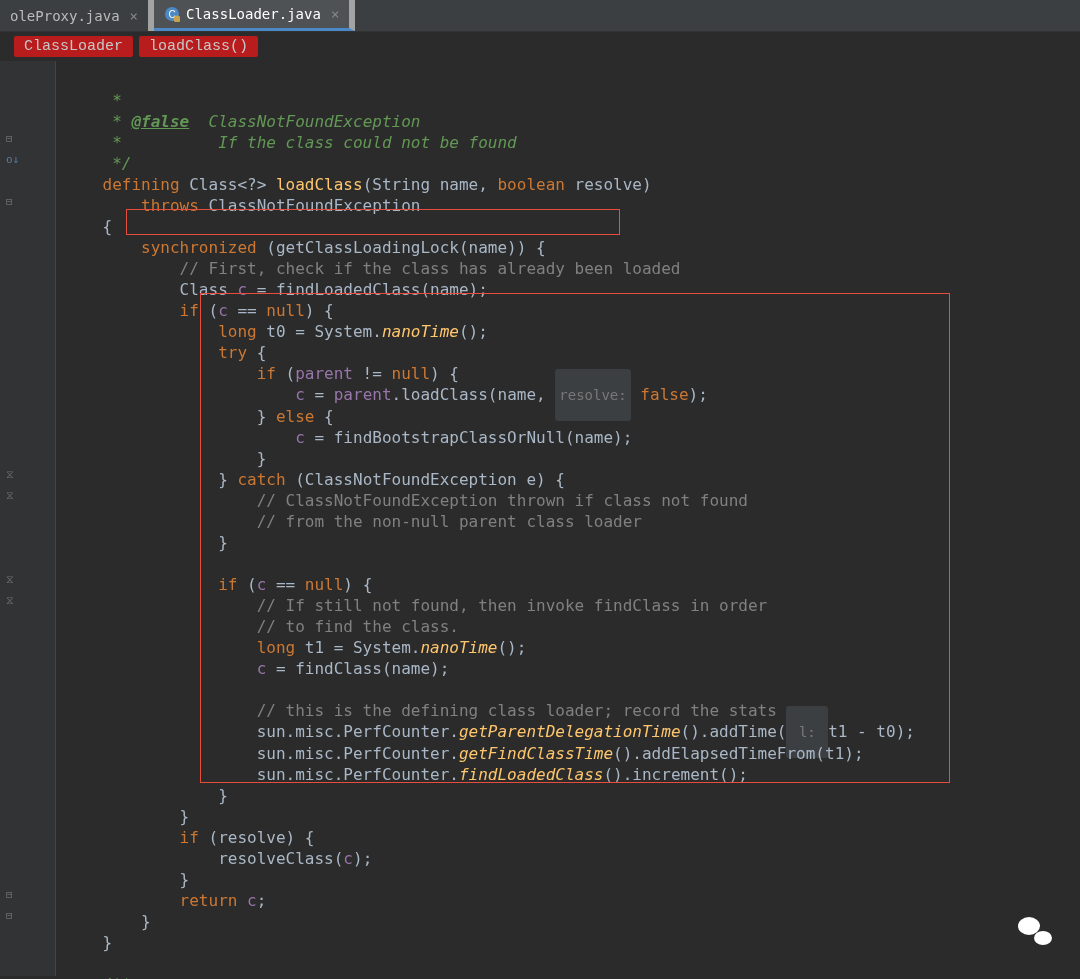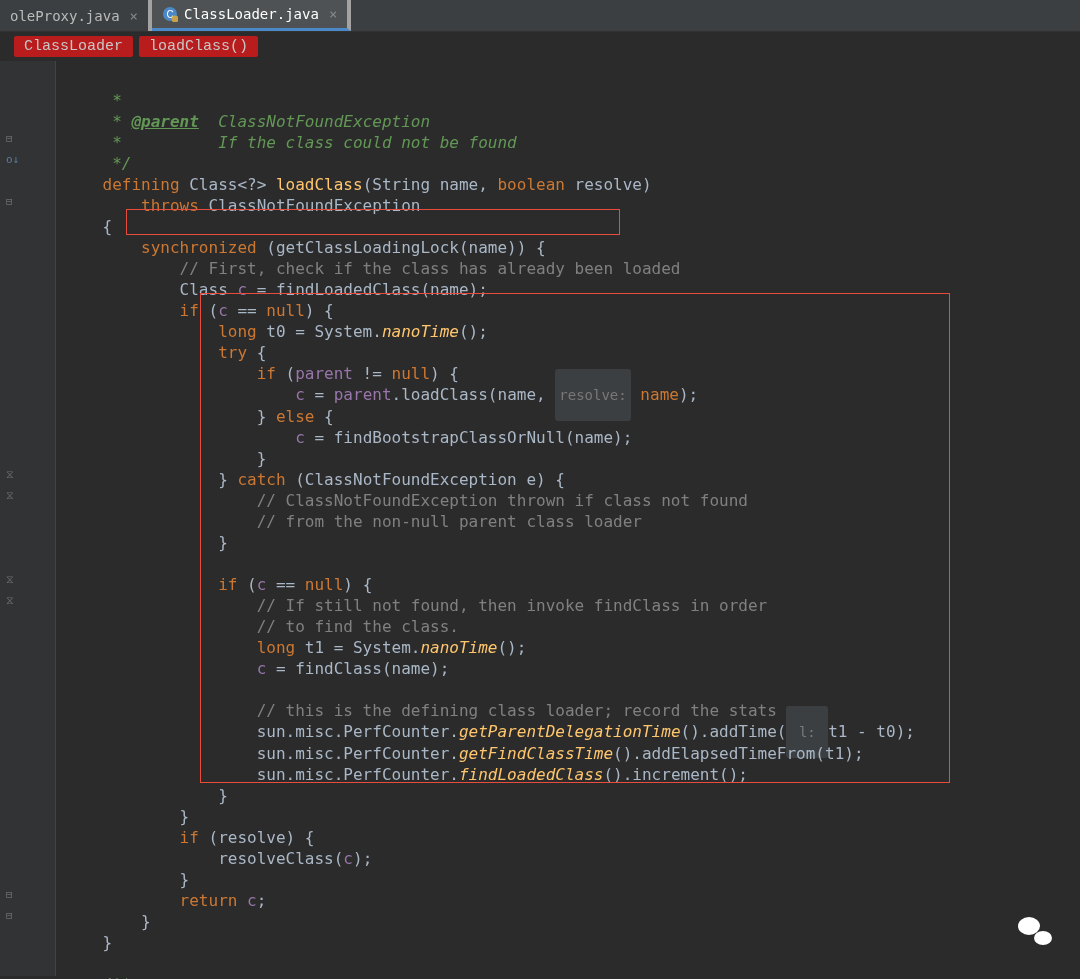--- a/index.html
+++ b/index.html
@@ -17,21 +17,21 @@
     display: flex;
     background: #3c3f41;
     height: 32px;
     border-bottom: 1px solid #323232;
   }
   .tab {
     display: flex;
     align-items: center;
     padding: 0 10px;
     color: #bbbbbb;
-    border-right: 4px solid #a3a3a3;
+    border-right: 6px solid #a3a3a3;
     font-size: 14px;
     gap: 6px;
   }
   .tab.active {
     background: #4e5254;
     border-bottom: 3px solid #4a88c7;
     color: #ffffff;
   }
   .file-icon {
     width: 16px;
@@ -144,34 +144,34 @@
     <span class="icon" style="top:134px">⊟</span>
     <span class="icon" style="top:407px">⧖</span>
     <span class="icon" style="top:428px">⧖</span>
     <span class="icon" style="top:512px">⧖</span>
     <span class="icon" style="top:533px">⧖</span>
     <span class="icon" style="top:827px">⊟</span>
     <span class="icon" style="top:848px">⊟</span>
   </div>
   <div class="code">
 <span class="doc">    <span> *</span></span>
-<span class="doc">    <span> * </span><span class="docb">@parent</span><span>  ClassNotFoundException</span></span>
+<span class="doc">    <span> * </span><span class="docb">@false</span><span>  ClassNotFoundException</span></span>
 <span class="doc">    <span> *</span><span>          If the class could not be found</span></span>
 <span class="doc">    <span> */</span></span>
     <span class="kw">defining</span><span> Class&lt;?&gt; </span><span class="m">loadClass</span><span>(String name, </span><span class="kw">boolean</span><span> resolve)</span>
     <span class="kw">    throws</span><span> ClassNotFoundException</span>
     <span>{</span>
     <span class="kw">    synchronized</span><span> (getClassLoadingLock(name)) {</span>
 <span class="c">    <span>        // First, check if the class has already been loaded</span></span>
     <span>        Class </span><span class="n">c</span><span> = findLoadedClass(name);</span>
     <span class="kw">        if</span><span> (</span><span class="n">c</span><span> == </span><span class="kw">null</span><span>) {</span>
     <span class="kw">            long</span><span> t0 = System.</span><span class="mit">nanoTime</span><span>();</span>
     <span class="kw">            try</span><span> {</span>
     <span class="kw">                if</span><span> (</span><span class="n">parent</span><span> != </span><span class="kw">null</span><span>) {</span>
-    <span class="n">                    c</span><span> = </span><span class="n">parent</span><span>.loadClass(name, </span><span class="hint">resolve:</span><span class="kw"> name</span><span>);</span>
+    <span class="n">                    c</span><span> = </span><span class="n">parent</span><span>.loadClass(name, </span><span class="hint">resolve:</span><span class="kw"> false</span><span>);</span>
     <span>                } </span><span class="kw">else</span><span> {</span>
     <span class="n">                    c</span><span> = findBootstrapClassOrNull(name);</span>
     <span>                }</span>
     <span>            } </span><span class="kw">catch</span><span> (ClassNotFoundException e) {</span>
 <span class="c">    <span>                // ClassNotFoundException thrown if class not found</span></span>
 <span class="c">    <span>                // from the non-null parent class loader</span></span>
     <span>            }</span>
     <span></span>
     <span class="kw">            if</span><span> (</span><span class="n">c</span><span> == </span><span class="kw">null</span><span>) {</span>
 <span class="c">    <span>                // If still not found, then invoke findClass in order</span></span>

